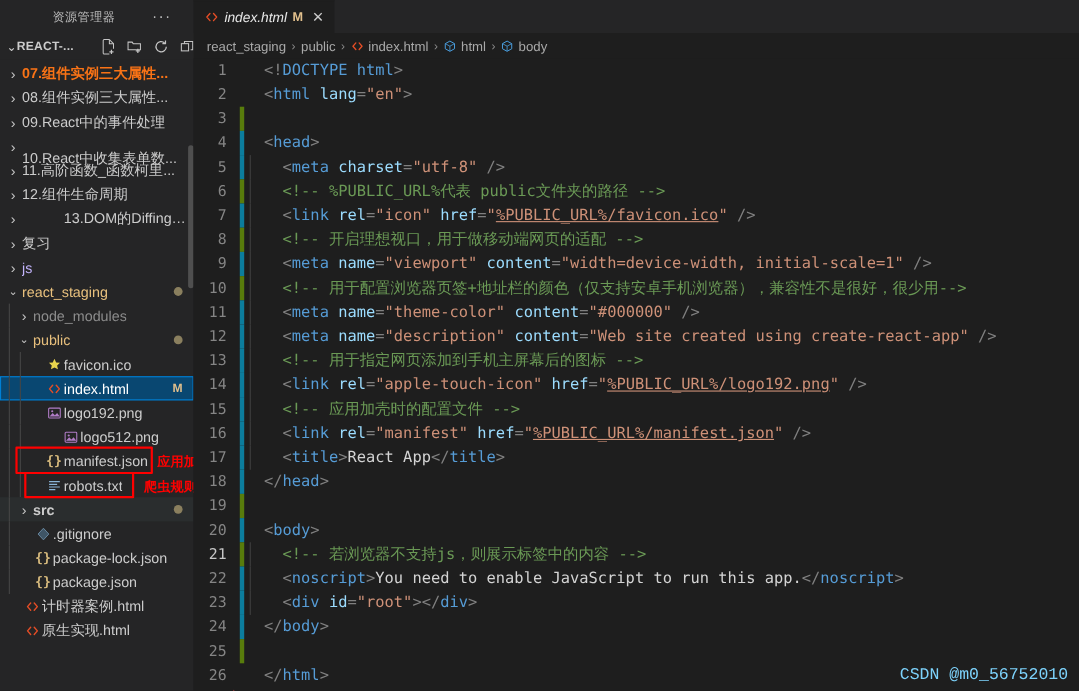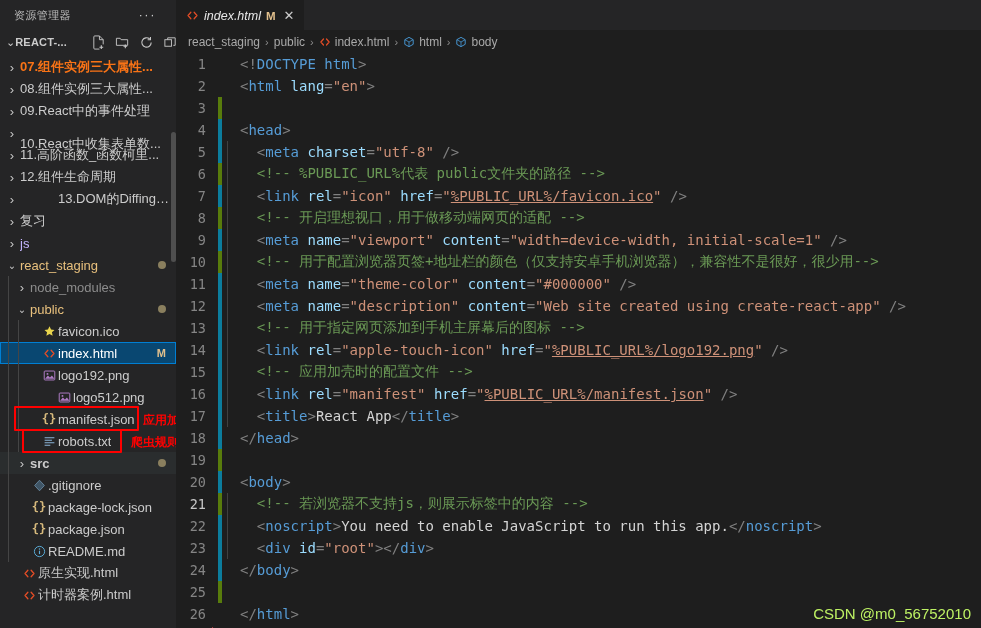--- a/index.html
+++ b/index.html
@@ -20,20 +20,21 @@
     position: relative;
     overflow: hidden;
   }
   .sb-title {
     height: 30px; flex: 0 0 30px;
     display: flex; align-items: center;
     padding: 0 10px 0 14px;
     color: #bbbbbb;
     font-size: 11px;
     letter-spacing: .4px;
+    text-align: center;
   }
   .sb-title .txt { flex: 1; }
   .sb-ellipsis {
     color: #cccccc; font-size: 13px; letter-spacing: 1.5px;
     padding-right: 10px; line-height: 8px;
   }
   .sb-root {
     height: 24px; flex: 0 0 24px;
     display: flex; align-items: center;
     background: #252526;
@@ -168,22 +169,22 @@
   .t-br     { color: #808080; }
   .t-attr   { color: #9cdcfe; }
   .t-str    { color: #ce9178; }
   .t-com    { color: #6a9955; }
   .t-txt    { color: #d4d4d4; }
   .t-meta   { color: #569cd6; }
   .t-link   { color: #ce9178; text-decoration: underline; }
 
   .watermark {
     position: absolute; right: 10px; bottom: 6px;
-    color: #bef264; font-size: 15px;
-    font-family: Liberation Sans, sans-serif;
+    color: #7dd3fc; font-size: 15px;
+    font-family: Liberation Mono, monospace;
   }
   .redmark {
     position: absolute; left: 0; width: 0; height: 0;
     border-left: 5px solid #f14c4c;
     border-top: 4px solid transparent;
     border-bottom: 4px solid transparent;
   }
   svg { display: block; }
 </style>
 </head>
@@ -378,49 +379,37 @@
           <span class="label">package-lock.json</span>
         </div>
         <div class="row" style="padding-left: 14px;">
           <div class="indent-guide" style="left: 8px;"></div>
           <span class="arrow"></span>
           <span class="fi">
             <span style="color:#d7ba7d;font-family:'DejaVu Sans Mono',monospace;font-size:12px;font-weight:bold;">{}</span>
           </span>
           <span class="label">package.json</span>
         </div>
-        <div class="row" style="padding-left: 14px;">
-          <div class="indent-guide" style="left: 8px;"></div>
-          <span class="arrow"></span>
-          <span class="fi">
-            <svg width="13" height="13" viewBox="0 0 16 16">
-              <circle cx="8" cy="8" r="6.3" stroke="#5badd8" fill="none" stroke-width="1.2"></circle>
-              <path d="M8 7v4.2" stroke="#5badd8" stroke-width="1.4"></path>
-              <circle cx="8" cy="4.8" r="0.9" fill="#5badd8"></circle>
-            </svg>
-          </span>
-          <span class="label">README.md</span>
-        </div>
         <div class="row" style="padding-left: 4px;">
           <span class="arrow"></span>
           <span class="fi">
             <svg width="13" height="13" viewBox="0 0 16 16">
               <path d="M6 4L2.5 8 6 12M10 4l3.5 4-3.5 4" stroke="#e44d26" fill="none" stroke-width="1.6" stroke-linecap="round" stroke-linejoin="round"></path>
             </svg>
           </span>
+          <span class="label" style="color: rgb(204, 204, 204);">计时器案例.html</span>
+        </div>
+        <div class="row" style="padding-left: 4px;">
+          <span class="arrow"></span>
+          <span class="fi">
+            <svg width="13" height="13" viewBox="0 0 16 16">
+              <path d="M6 4L2.5 8 6 12M10 4l3.5 4-3.5 4" stroke="#e44d26" fill="none" stroke-width="1.6" stroke-linecap="round" stroke-linejoin="round"></path>
+            </svg>
+          </span>
           <span class="label" style="color: rgb(204, 204, 204);">原生实现.html</span>
-        </div>
-        <div class="row" style="padding-left: 4px;">
-          <span class="arrow"></span>
-          <span class="fi">
-            <svg width="13" height="13" viewBox="0 0 16 16">
-              <path d="M6 4L2.5 8 6 12M10 4l3.5 4-3.5 4" stroke="#e44d26" fill="none" stroke-width="1.6" stroke-linecap="round" stroke-linejoin="round"></path>
-            </svg>
-          </span>
-          <span class="label" style="color: rgb(204, 204, 204);">计时器案例.html</span>
         </div>
       </div>
 
     <div class="sb-scroll" id="sbscroll" style="top: 132px; height: 130px;"></div>
 
     <div class="anno-box" id="anno-box-1" style="left: 14px; top: 406px; width: 125px; height: 25px;"></div>
     <div class="anno-box" id="anno-box-2" style="left: 22px; top: 429px; width: 100px; height: 24px;"></div>
   <div class="anno-text" style="left: 143px; top: 412px;">应用加壳</div>
       <div class="anno-text" style="left: 131px; top: 434px;">爬虫规则</div>
     </div>

